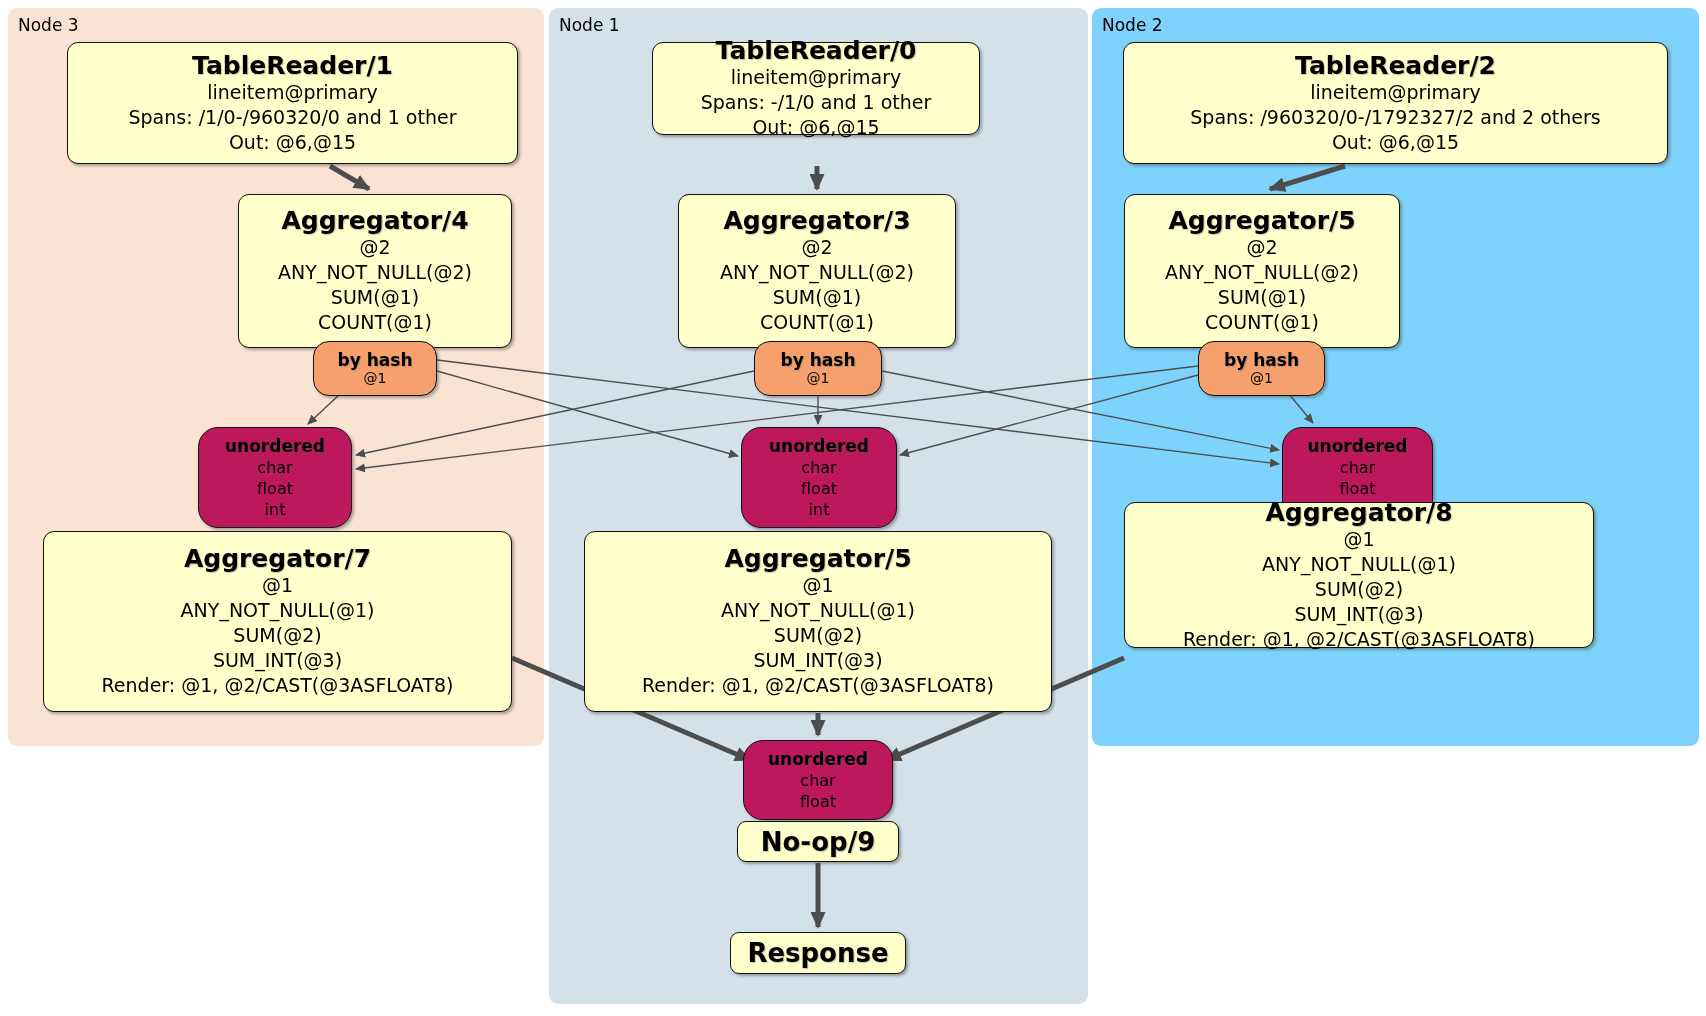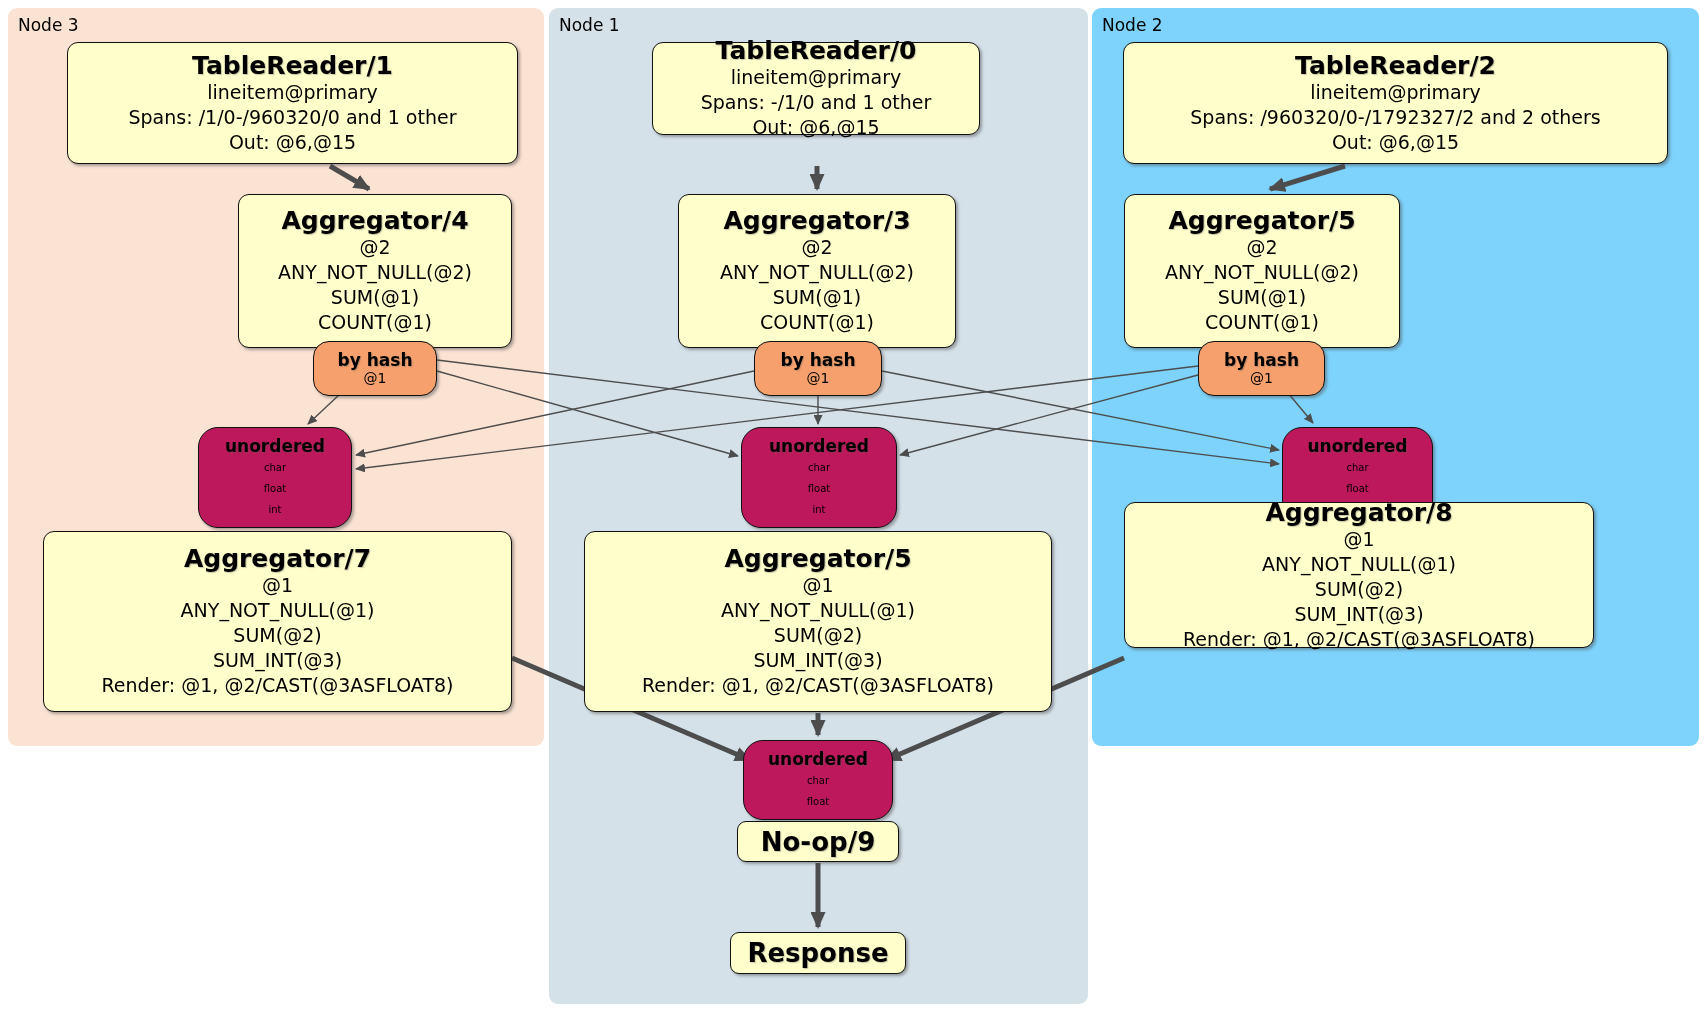--- a/index.html
+++ b/index.html
@@ -19,21 +19,21 @@
     text-align:center; background:#ffffcc; border:1.6px solid #111;
     border-radius:11px; box-shadow:2px 2px 3px rgba(70,70,70,0.45);
   }
   .box .title { font-size:25px; font-weight:bold; line-height:28px; text-shadow:1px 1px 1px rgba(90,90,90,0.35); white-space:nowrap; }
   .box .line  { font-size:19px; line-height:25px; white-space:nowrap; }
   .router { background:#f6a16d; border-radius:16px;justify-content:center; }
   .router .rtitle { font-size:17px; font-weight:bold; line-height:20px; text-shadow:1px 1px 1px rgba(90,90,90,0.35); }
   .router .rdetail { font-size:14px; line-height:17px; }
   .sync { background:#be185d; border-radius:20px; }
   .sync .stitle { font-size:17px; font-weight:bold; line-height:22px; text-shadow:1px 1px 1px rgba(90,90,90,0.35); }
-  .sync .sitem { font-size:10px; line-height:21px; }
+  .sync .sitem { font-size:16px; line-height:21px; }
   .terminal .title { font-size:26px; }
   .noop-box, .response-box { border-radius:9px; }
 </style>
 </head>
 <body>
 
 <div id="canvas">
 
   <div class="region" id="region-node3">
     <div class="region-label">Node 3</div>

